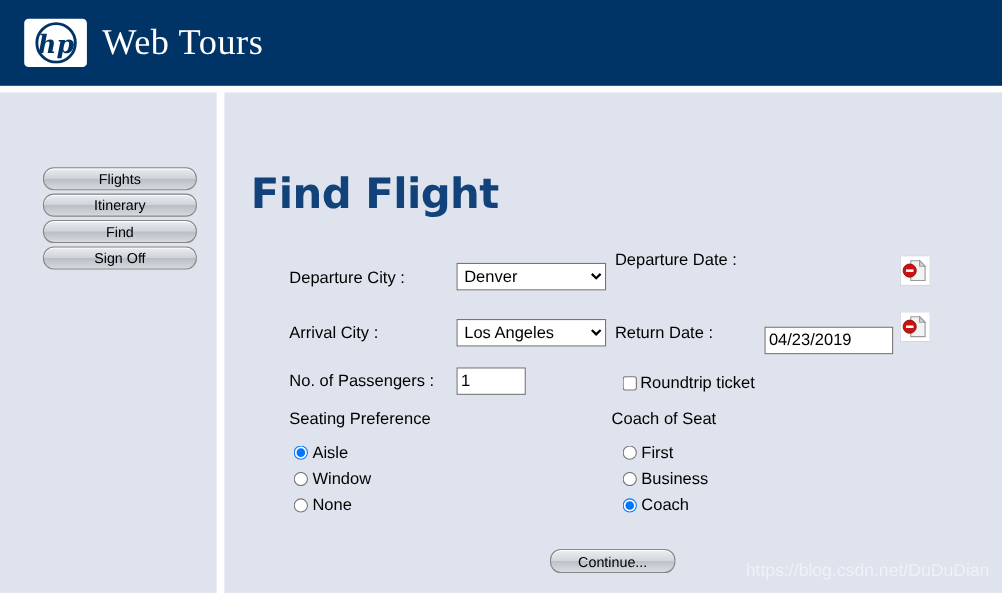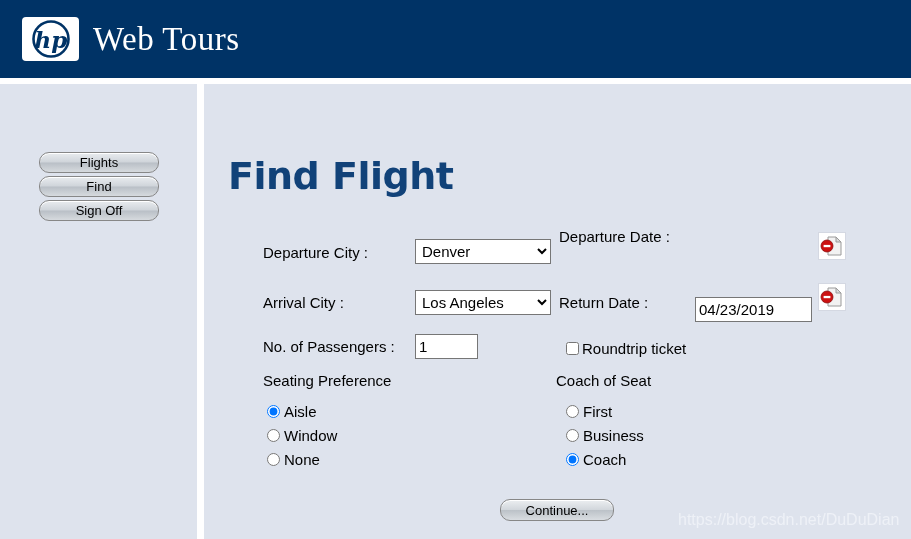--- a/index.html
+++ b/index.html
@@ -80,21 +80,21 @@
 
   
   .nav {
     position: absolute;
     left: 39px;
     top: 68px;
     width: 120px;
   }
   .nav-button {
     display: block;
-    width: 120px;
+    width: 140px;
     height: 21px;
     line-height: 20px;
     margin-bottom: 3px;
     text-align: center;
     font-size: 13px;
     color: #000000;
     border: 1px solid #878787;
     border-radius: 10px;
     background: linear-gradient(to bottom, #e9ecef 0%, #cfd4da 48%, #b9bfc6 52%, #d6dade 100%);
     box-shadow: inset 0 1px 0 #ffffff;
@@ -235,20 +235,21 @@
           <line x1="8" y1="26" x2="42" y2="26" stroke="#003366" stroke-width="0"></line>
         </g>
       </svg>
     </div>
     <div class="brand-text">Web Tours</div>
   </div>
 
   <div class="sidebar">
     <div class="nav">
       <a class="nav-button" href="#">Flights</a>
+      <a class="nav-button" href="#">Itinerary</a>
       <a class="nav-button" href="#">Find</a>
       <a class="nav-button" href="#">Sign Off</a>
     </div>
   </div>
 
   <div class="main">
 
     <div class="page-title">Find Flight</div>
 
     <div class="form-area">

